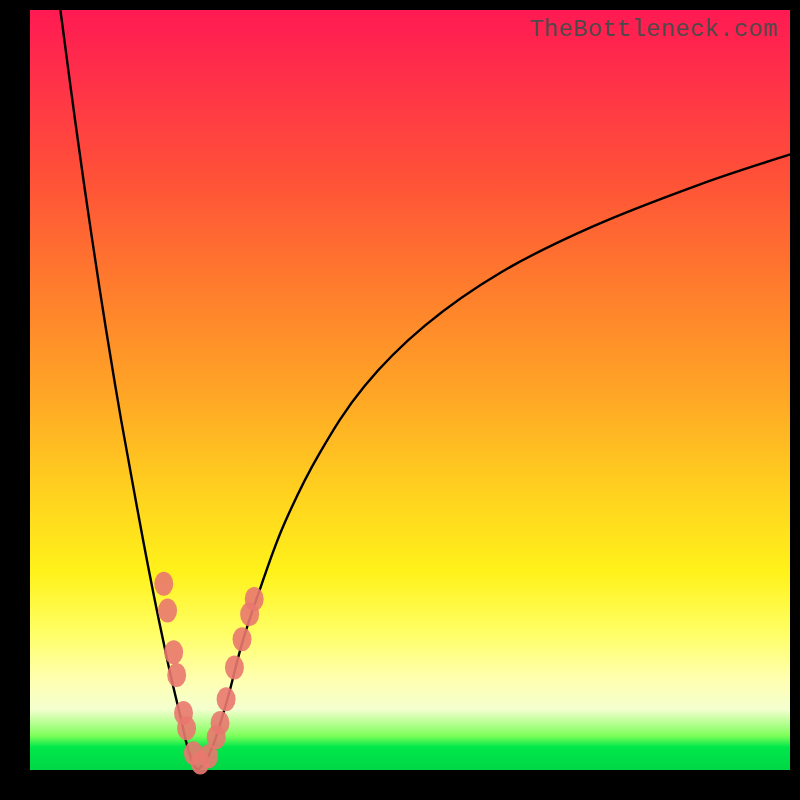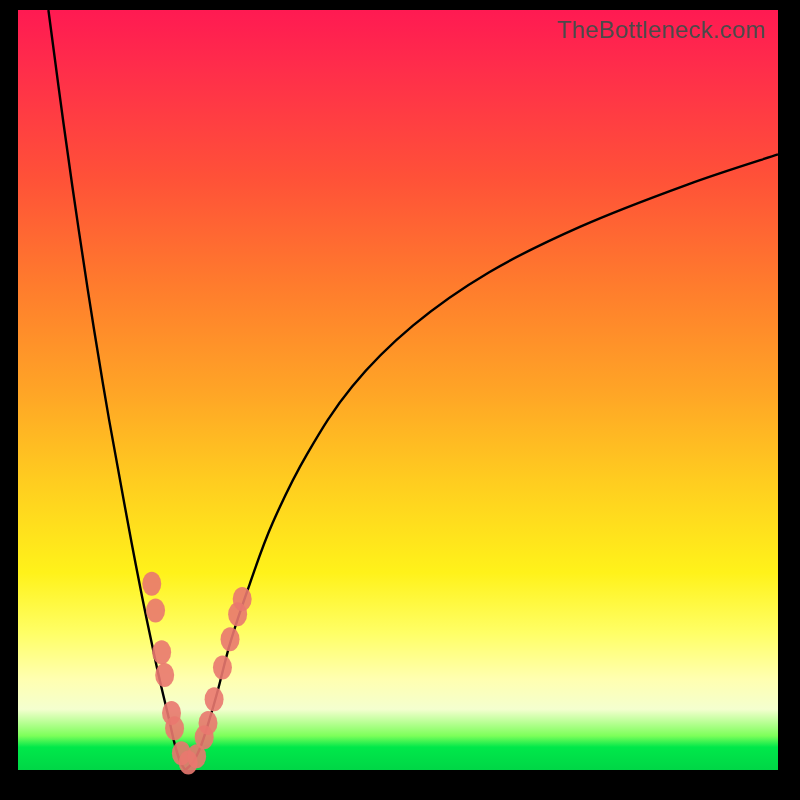--- a/index.html
+++ b/index.html
@@ -12,41 +12,42 @@
     font-family: Arial, Helvetica, sans-serif;
   }
   .frame {
     position: relative;
     width: 800px;
     height: 800px;
     background: #000;
   }
   .plot {
     position: absolute;
-    left: 18px;
+    left: 30px;
     top: 10px;
     width: 760px;
     height: 760px;
     
     background: linear-gradient(
       to bottom,
       #ff1a52 0%,
       #ff2e4a 8%,
       #ff5138 22%,
       #ff7b2d 36%,
       #ffa426 50%,
       #ffd01f 63%,
       #fff21a 74%,
       #ffff66 82%,
       #ffffb0 88%,
       #f4ffcf 92%,
       #7dff5a 95.5%,
       #00e84a 97%,
       #00d646 100%
     );
+    font-family: Liberation Mono, monospace;
   }
   .watermark {
     position: absolute;
     top: 6px;
     right: 12px;
     color: #4a4a4a;
     font-size: 24px;
     font-weight: 500;
     letter-spacing: 0.2px;
     user-select: none;

